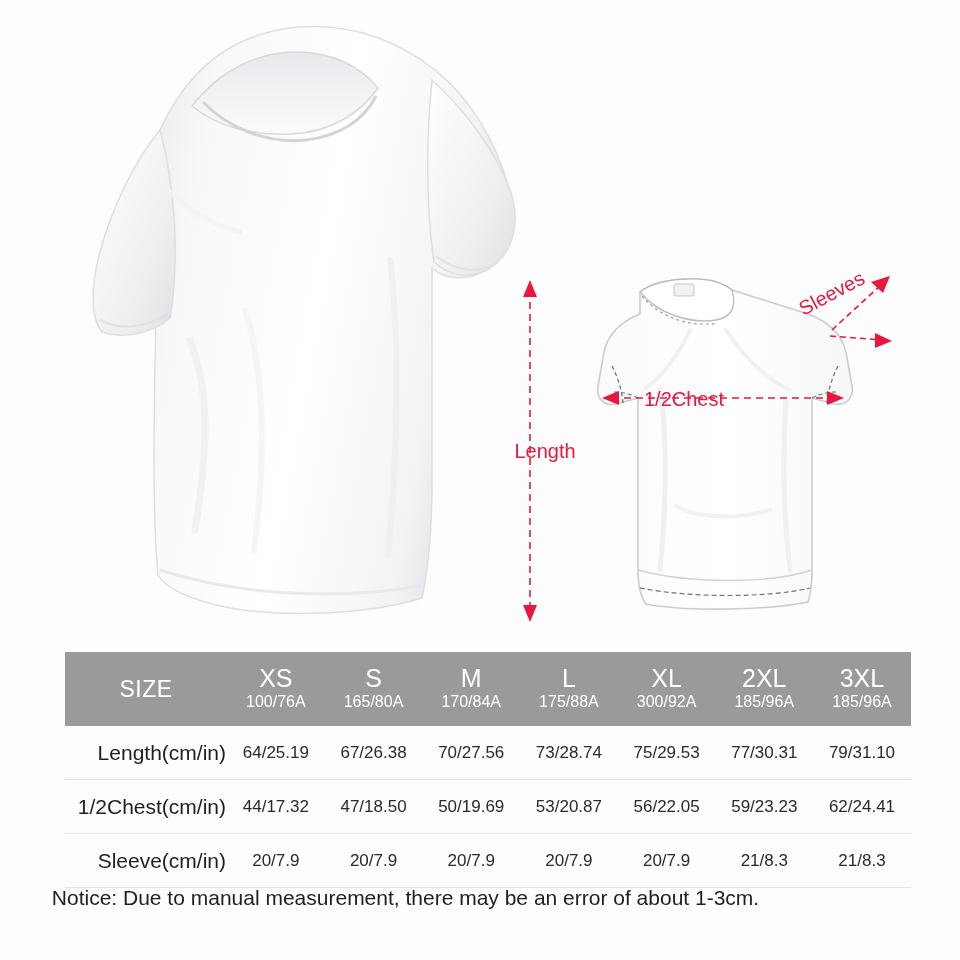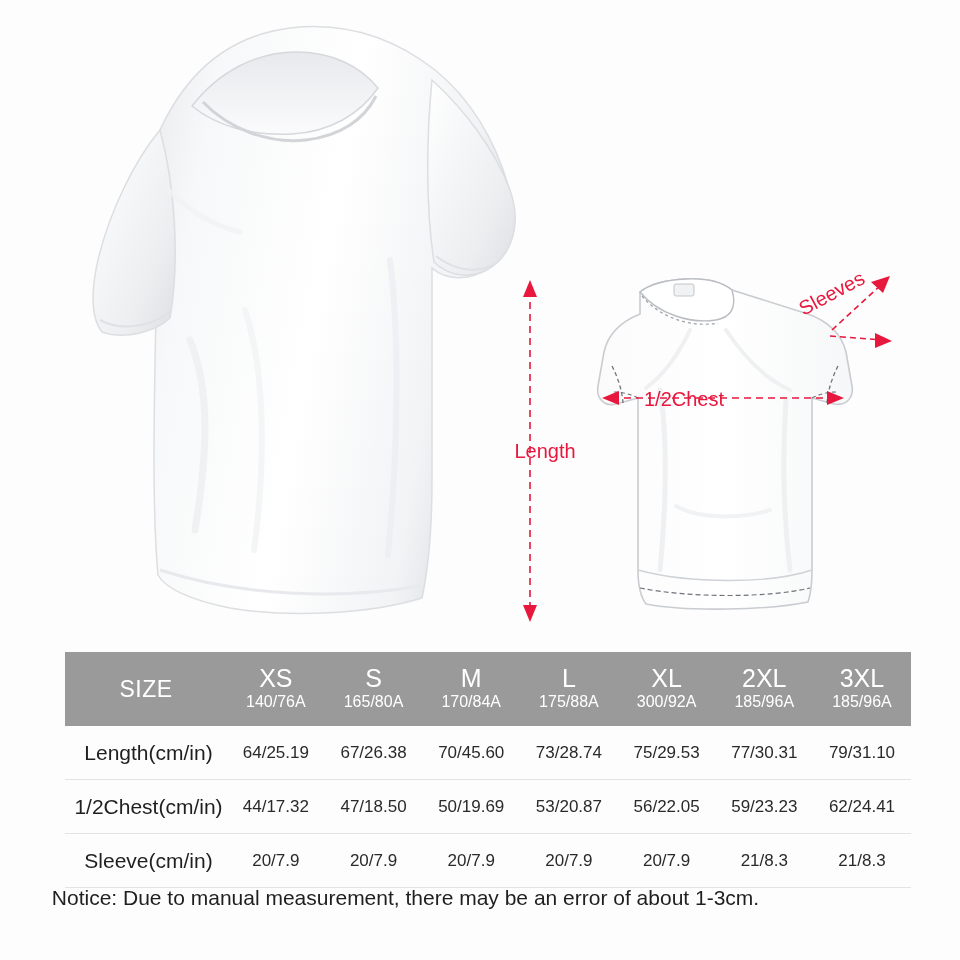--- a/index.html
+++ b/index.html
@@ -83,21 +83,21 @@
   }
   .size-table tbody tr {
     border-bottom: 1px solid #e3e3e3;
   }
   .size-table tbody td {
     height: 51px;
     font-size: 17px;
     color: #2a2a2a;
   }
   .size-table tbody td.row-label {
-    text-align: center;
+    text-align: right;
     font-size: 21px;
     padding-left: 6px;
     color: #1f1f1f;
   }
   .col-label { width: 160px; }
   .col-size  { width: 95.7px; }
 
   .notice {
     position: absolute;
     left: 0;
@@ -225,21 +225,21 @@
 
     <div style="position:absolute;left:795px;top:300px;color:#e8173d;font-size:20px;transform:rotate(-28deg);transform-origin:left top;">Sleeves</div>
   </div>
 
   <table class="size-table">
     <thead>
       <tr>
         <th class="col-label hdr-label">SIZE</th>
         <th class="col-size">
           <span class="hdr-size">XS</span>
-          <span class="hdr-height">140/76A</span>
+          <span class="hdr-height">100/76A</span>
         </th>
         <th class="col-size">
           <span class="hdr-size">S</span>
           <span class="hdr-height">165/80A</span>
         </th>
         <th class="col-size">
           <span class="hdr-size">M</span>
           <span class="hdr-height">170/84A</span>
         </th>
         <th class="col-size">
@@ -258,21 +258,21 @@
           <span class="hdr-size">3XL</span>
           <span class="hdr-height">185/96A</span>
         </th>
       </tr>
     </thead>
     <tbody>
       <tr>
         <td class="row-label">Length(cm/in)</td>
         <td>64/25.19</td>
         <td>67/26.38</td>
-        <td>70/45.60</td>
+        <td>70/27.56</td>
         <td>73/28.74</td>
         <td>75/29.53</td>
         <td>77/30.31</td>
         <td>79/31.10</td>
       </tr>
       <tr>
         <td class="row-label">1/2Chest(cm/in)</td>
         <td>44/17.32</td>
         <td>47/18.50</td>
         <td>50/19.69</td>

